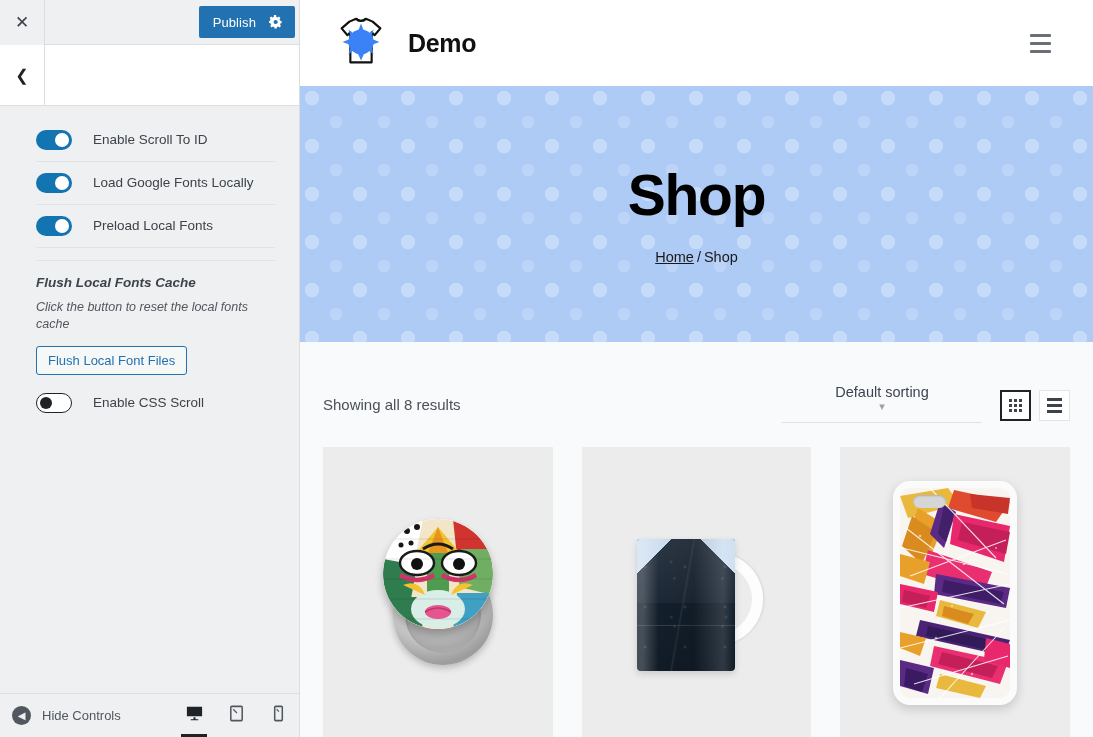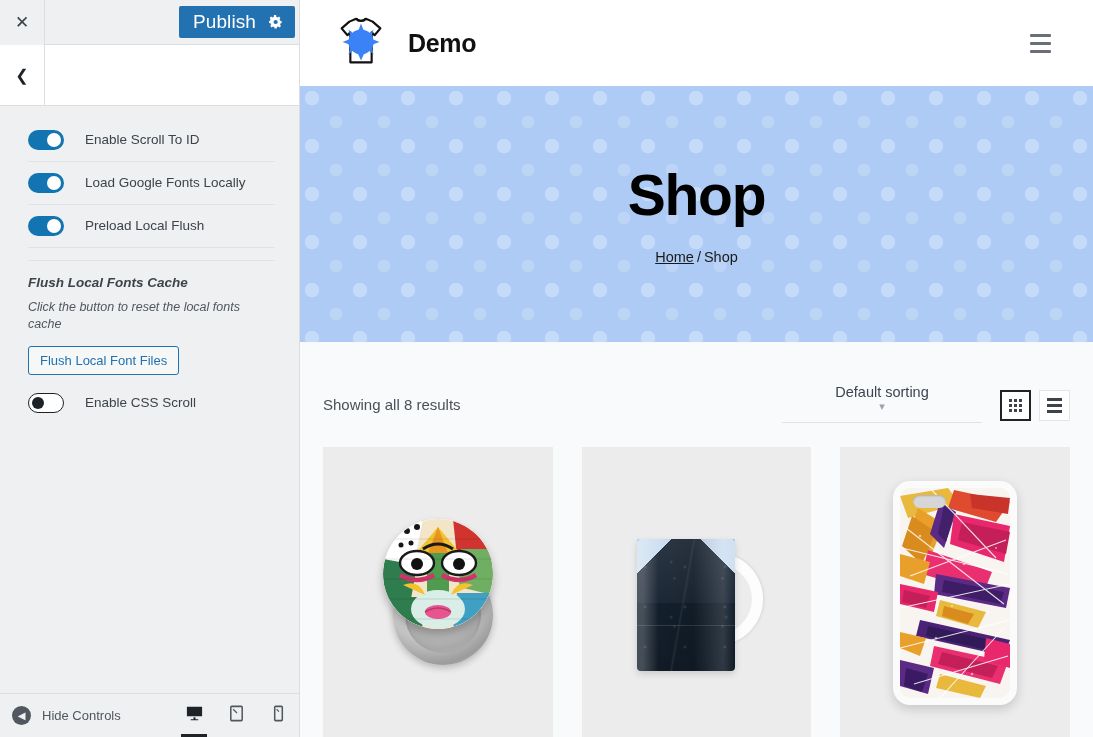--- a/index.html
+++ b/index.html
@@ -37,21 +37,21 @@
   .cz-topbar-spacer { flex: 1; }
   .cz-publish-wrap {
     display: flex; align-items: center; height: 45px;
     padding-right: 4px;
   }
   .cz-publish {
     background: #2271b1; color: #fff;
     border: none; height: 32px;
     display: flex; align-items: center;
     padding: 0 12px 0 14px;
-    font-size: 19px; font-weight: 400;
+    font-size: 13px; font-weight: 400;
     cursor: pointer; border-radius: 2px;
     font-family: "Liberation Sans", sans-serif;
   }
   .cz-publish-label { letter-spacing: .1px; }
   .cz-gear {
     margin-left: 13px; font-size: 13px;
     display: inline-flex; align-items: center;
   }
 
   
@@ -76,21 +76,21 @@
   .cz-title {
     font-size: 19px; color: #50575e;
     font-weight: 400; line-height: 26px; margin-top: 1px;
   }
 
   
   .cz-body {
     position: absolute; top: 107px; bottom: 44px;
     left: 0; right: 0;
     overflow-y: auto; background: #eff0f1;
-    padding: 12px 0 10px 4px;
+    padding: 12px 0 10px 12px;
   }
   .cz-row {
     padding: 11px 16px 11px 24px;
     display: flex; align-items: center;
     border-bottom: 1px solid #e2e3e5;
     margin: 0 24px 0 24px;
     padding-left: 0; padding-right: 0;
   }
   .cz-row:last-of-type { border-bottom: none; }
   .toggle {
@@ -384,21 +384,21 @@
         <div class="toggle on">
             <span class="knob"></span>
           </div>
         <div class="cz-row-label">Load Google Fonts Locally</div>
       </div>
 
       <div class="cz-row">
         <div class="toggle on">
             <span class="knob"></span>
           </div>
-        <div class="cz-row-label">Preload Local Flush</div>
+        <div class="cz-row-label">Preload Local Fonts</div>
       </div>
 
       <div class="cz-block">
         <div class="cz-block-title">Flush Local Fonts Cache</div>
         <div class="cz-block-desc">Click the button to reset the local fonts cache</div>
         <button class="cz-flush-btn">Flush Local Font Files</button>
       </div>
 
       <div class="cz-row-standalone">
         <div class="toggle off">

